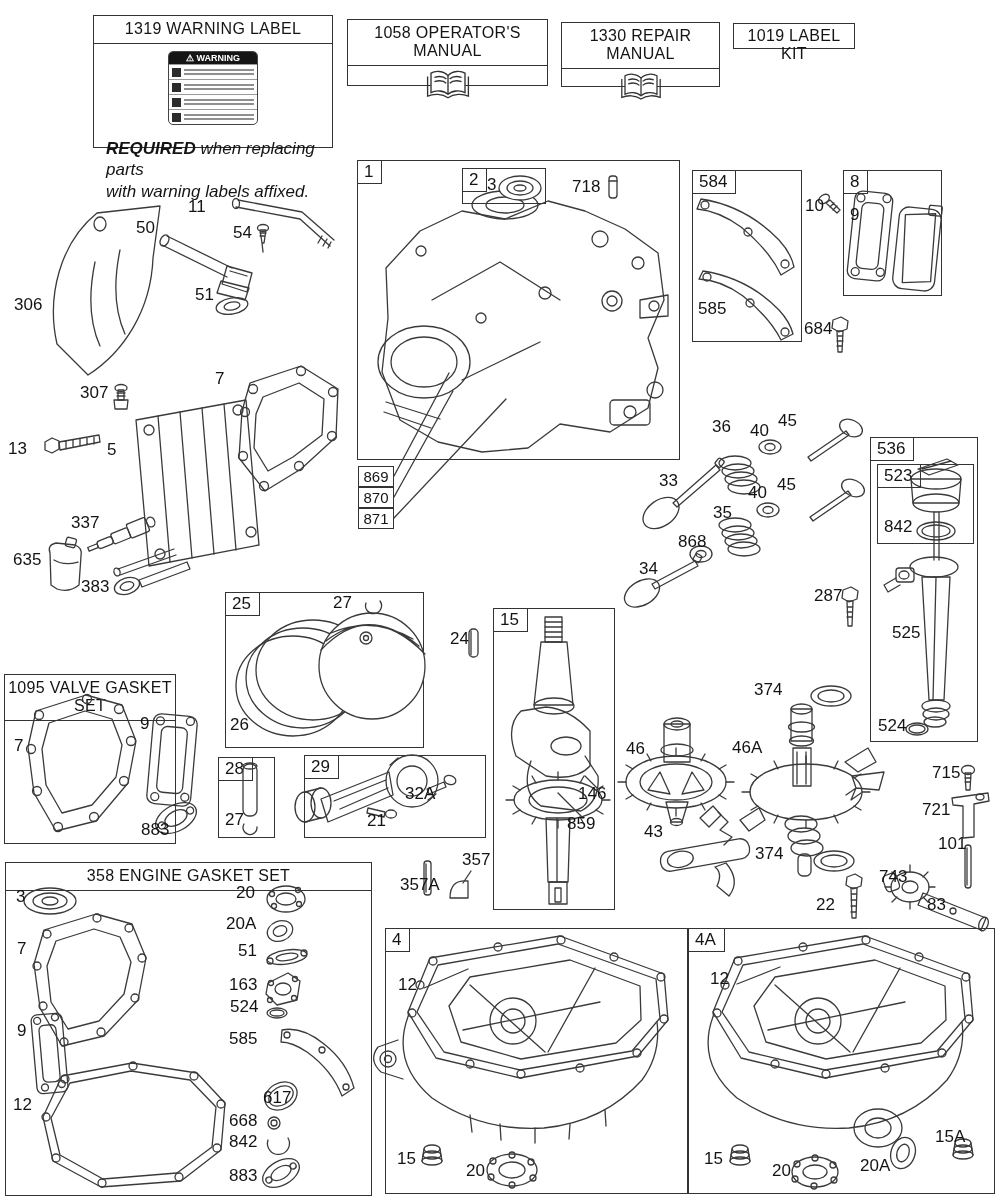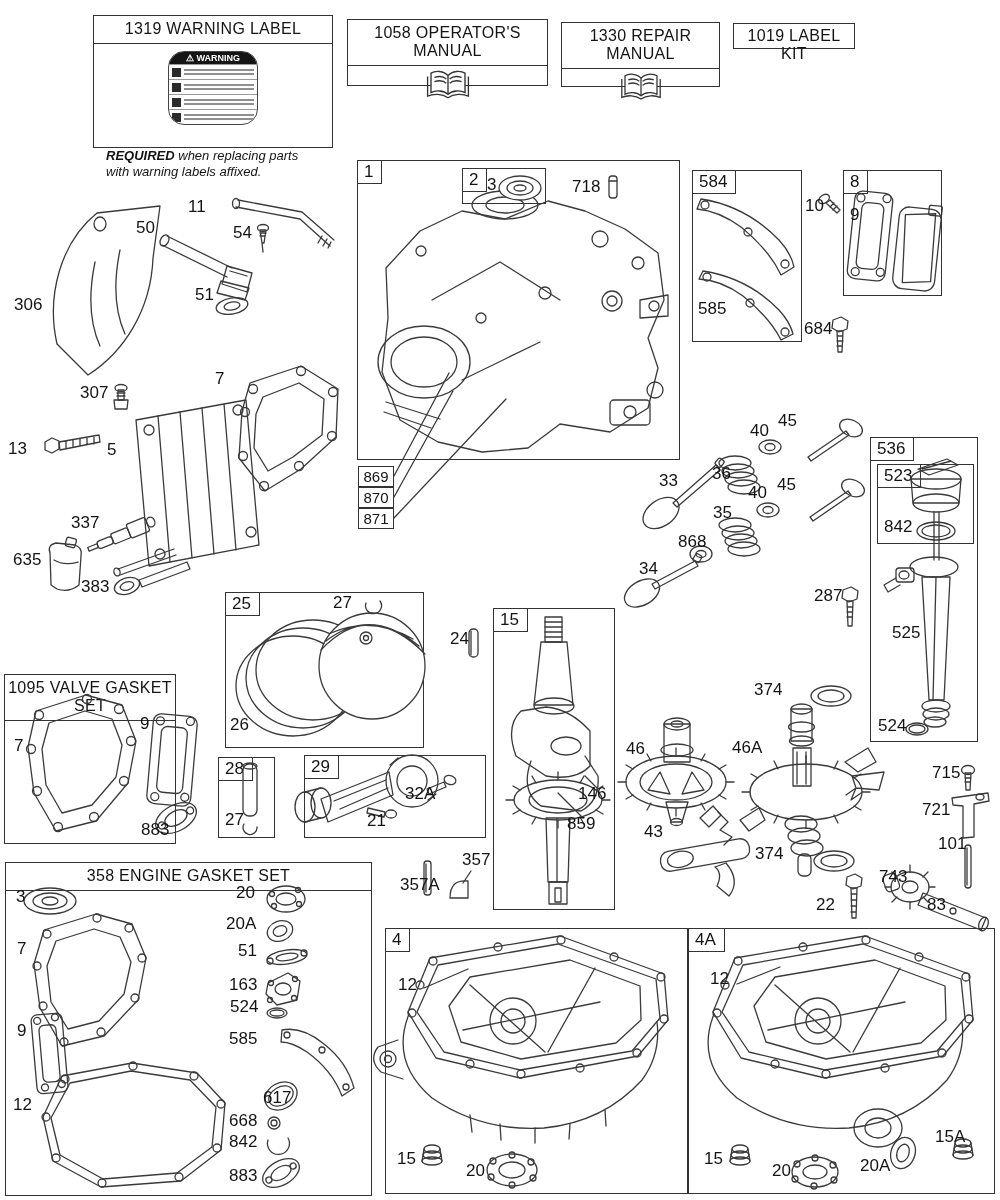--- a/index.html
+++ b/index.html
@@ -9,27 +9,27 @@
   .callout{position:absolute;font-size:17px;line-height:1;white-space:nowrap;color:#141414;}
   .gbox{position:absolute;border:1.6px solid #333;box-sizing:border-box;}
   .gbox.plain{display:flex;align-items:center;justify-content:center;font-size:15px;color:#141414;}
   .gtab{position:absolute;left:0;top:0;border-right:1.6px solid #333;border-bottom:1.6px solid #333;
         padding:2px 8px 3px 6px;font-size:17px;line-height:1;background:#fff;color:#141414;}
   .kitbox{position:absolute;border:1.6px solid #333;box-sizing:border-box;background:transparent;}
   .ktitle{text-align:center;font-size:16px;padding:4px 2px 5px;border-bottom:1.6px solid #333;
           letter-spacing:.3px;color:#141414;}
   .ktitle.nob{border-bottom:none;padding:3px 2px;}
   .kicon{display:flex;justify-content:center;align-items:center;padding-top:2px;}
-  .wlabel{width:88px;margin:7px auto 21px;border:1.5px solid #444;border-radius:16px;overflow:hidden;background:#fdfdfd;}
+  .wlabel{width:88px;margin:7px auto 11px;border:1.5px solid #444;border-radius:5px;overflow:hidden;background:#fdfdfd;}
   .whead{background:#151515;color:#fff;font-size:9px;font-weight:bold;text-align:center;padding:1px 0;}
   .wrow{display:flex;gap:3px;padding:2px 3px;border-top:1px solid #9a9a9a;align-items:center;}
   .wicon{width:9px;height:9px;background:#2b2b2b;flex:0 0 auto;}
   .wlines{flex:1;}
   .wlines div{height:2px;background:#8f8f8f;margin:2px 0;}
-  .wnote{font-size:13px;font-style:italic;padding:2px 0 0 12px;line-height:1.25;color:#141414;}
+  .wnote{font-size:17px;font-style:italic;padding:2px 0 0 12px;line-height:1.25;color:#141414;}
   .wnote .b{font-weight:bold;}
 </style>
 </head>
 <body>
 
 <div class="layer" id="box-layer">
     <div class="gbox" style="left: 357px; top: 160px; width: 323px; height: 300px;">
       <div class="gtab">1</div>
     </div>
     <div class="gbox" style="left: 462px; top: 168px; width: 84px; height: 36px;">
@@ -690,21 +690,21 @@
     <div class="callout" style="left: 13px; top: 551px;">635</div>
     <div class="callout" style="left: 81px; top: 578px;">383</div>
     <div class="callout" style="left: 487px; top: 176px;">3</div>
     <div class="callout" style="left: 572px; top: 178px;">718</div>
     <div class="callout" style="left: 805px; top: 197px;">10</div>
     <div class="callout" style="left: 850px; top: 206px;">9</div>
     <div class="callout" style="left: 698px; top: 300px;">585</div>
     <div class="callout" style="left: 804px; top: 320px;">684</div>
     <div class="callout" style="left: 778px; top: 412px;">45</div>
     <div class="callout" style="left: 750px; top: 422px;">40</div>
-    <div class="callout" style="left: 712px; top: 465px;">36</div>
+    <div class="callout" style="left: 712px; top: 418px;">36</div>
     <div class="callout" style="left: 659px; top: 472px;">33</div>
     <div class="callout" style="left: 777px; top: 476px;">45</div>
     <div class="callout" style="left: 748px; top: 484px;">40</div>
     <div class="callout" style="left: 713px; top: 504px;">35</div>
     <div class="callout" style="left: 678px; top: 533px;">868</div>
     <div class="callout" style="left: 639px; top: 560px;">34</div>
     <div class="callout" style="left: 814px; top: 587px;">287</div>
     <div class="callout" style="left: 884px; top: 518px;">842</div>
     <div class="callout" style="left: 892px; top: 624px;">525</div>
     <div class="callout" style="left: 878px; top: 717px;">524</div>

